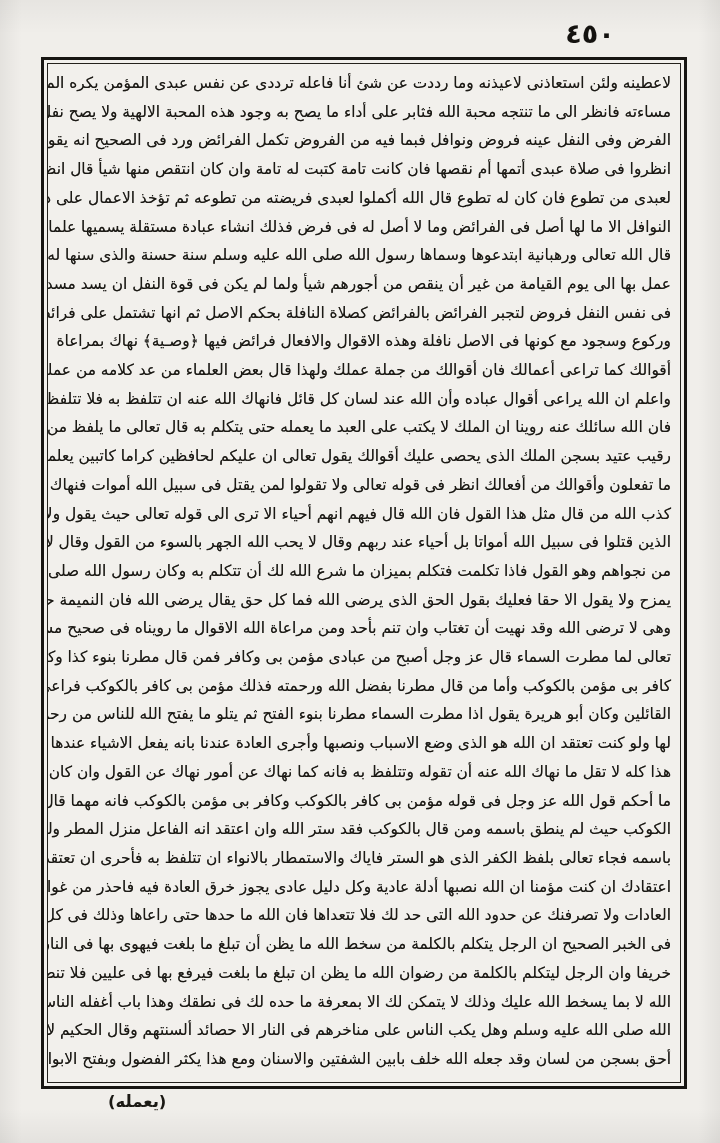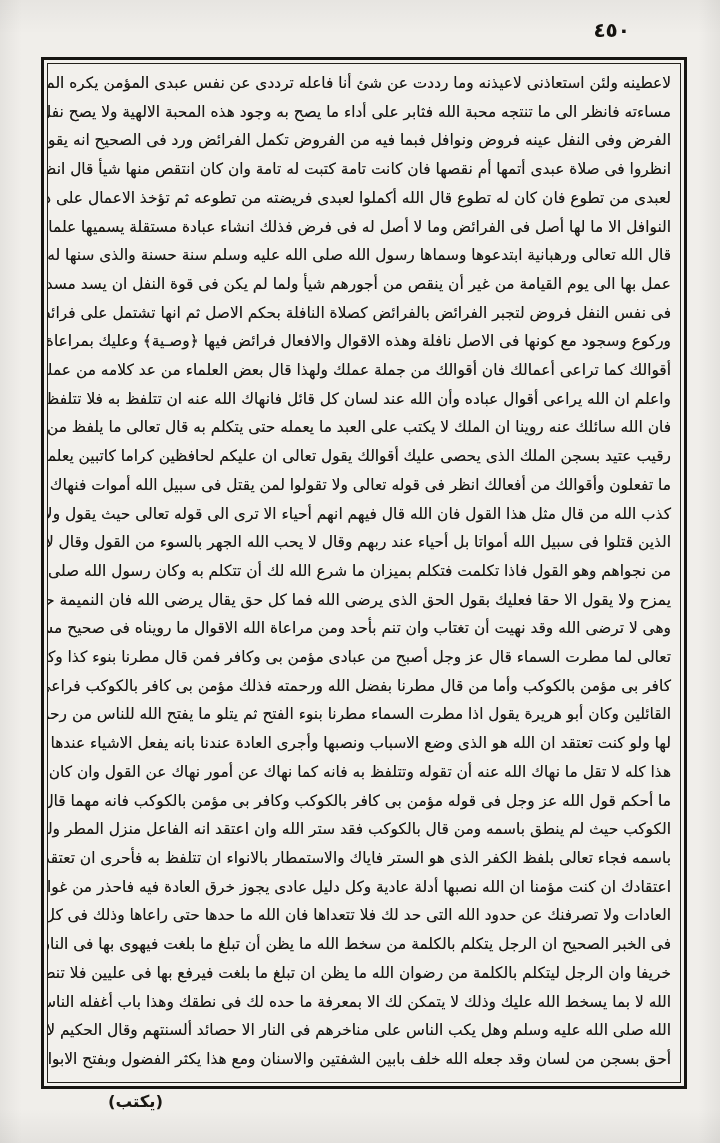--- a/index.html
+++ b/index.html
@@ -22,22 +22,22 @@
     background:
       linear-gradient(90deg, rgba(0,0,0,0.05) 0, rgba(0,0,0,0) 3%, rgba(0,0,0,0) 97%, rgba(0,0,0,0.05) 100%),
       linear-gradient(180deg, rgba(0,0,0,0.04) 0, rgba(0,0,0,0) 3%, rgba(0,0,0,0) 97%, rgba(0,0,0,0.05) 100%);
     pointer-events: none;
   }
   .page-number {
     position: absolute;
     top: 18px;
     left: 550px;
     width: 80px;
-    text-align: right;
-    font-size: 20px;
+    text-align: center;
+    font-size: 27px;
     font-weight: bold;
     color: #14120f;
     letter-spacing: 2px;
   }
   .frame-outer {
     position: absolute;
     top: 57px;
     left: 41px;
     width: 646px;
     height: 1032px;
@@ -95,21 +95,21 @@
     <div class="textbody">
         <div class="line">لاعطينه ولئن استعاذنى لاعيذنه وما رددت عن شئ أنا فاعله ترددى عن نفس عبدى المؤمن يكره الموت وأنا أكره</div>
         <div class="line">مساءته فانظر الى ما تنتجه محبة الله فثابر على أداء ما يصح به وجود هذه المحبة الالهية ولا يصح نفل الا بعد تكملة</div>
         <div class="line">الفرض وفى النفل عينه فروض ونوافل فبما فيه من الفروض تكمل الفرائض ورد فى الصحيح انه يقول تعالى</div>
         <div class="line">انظروا فى صلاة عبدى أتمها أم نقصها فان كانت تامة كتبت له تامة وان كان انتقص منها شيأ قال انظروا هل</div>
         <div class="line">لعبدى من تطوع فان كان له تطوع قال الله أكملوا لعبدى فريضته من تطوعه ثم تؤخذ الاعمال على ذاكم وليست</div>
         <div class="line">النوافل الا ما لها أصل فى الفرائض وما لا أصل له فى فرض فذلك انشاء عبادة مستقلة يسميها علماء الرسوم بدعة</div>
         <div class="line">قال الله تعالى ورهبانية ابتدعوها وسماها رسول الله صلى الله عليه وسلم سنة حسنة والذى سنها له أجرها وأجر من</div>
         <div class="line">عمل بها الى يوم القيامة من غير أن ينقص من أجورهم شيأ ولما لم يكن فى قوة النفل ان يسد مسد الفرض جعل</div>
         <div class="line">فى نفس النفل فروض لتجبر الفرائض بالفرائض كصلاة النافلة بحكم الاصل ثم انها تشتمل على فرائض من ذكر</div>
-        <div class="line">وركوع وسجود مع كونها فى الاصل نافلة وهذه الاقوال والافعال فرائض فيها ﴿وصـية﴾ وعليك بمراعاة</div>
+        <div class="line">وركوع وسجود مع كونها فى الاصل نافلة وهذه الاقوال والافعال فرائض فيها ﴿وصـية﴾ نهاك بمراعاة</div>
         <div class="line">أقوالك كما تراعى أعمالك فان أقوالك من جملة عملك ولهذا قال بعض العلماء من عد كلامه من عمله قل كلامه</div>
         <div class="line">واعلم ان الله يراعى أقوال عباده وأن الله عند لسان كل قائل فانهاك الله عنه ان تتلفظ به فلا تتلفظ به وان لم تعتقده</div>
         <div class="line">فان الله سائلك عنه روينا ان الملك لا يكتب على العبد ما يعمله حتى يتكلم به قال تعالى ما يلفظ من قول الا لديه</div>
         <div class="line">رقيب عتيد بسجن الملك الذى يحصى عليك أقوالك يقول تعالى ان عليكم لحافظين كراما كاتبين يعلمون</div>
         <div class="line">ما تفعلون وأقوالك من أفعالك انظر فى قوله تعالى ولا تقولوا لمن يقتل فى سبيل الله أموات فنهاك عن القول فانه</div>
         <div class="line">كذب الله من قال مثل هذا القول فان الله قال فيهم انهم أحياء الا ترى الى قوله تعالى حيث يقول ولا تحسبن</div>
         <div class="line">الذين قتلوا فى سبيل الله أمواتا بل أحياء عند ربهم وقال لا يحب الله الجهر بالسوء من القول وقال لا خير فى كثير</div>
         <div class="line">من نجواهم وهو القول فاذا تكلمت فتكلم بميزان ما شرع الله لك أن تتكلم به وكان رسول الله صلى الله عليه وسلم</div>
         <div class="line">يمزح ولا يقول الا حقا فعليك بقول الحق الذى يرضى الله فما كل حق يقال يرضى الله فان النميمة حق والغيبة حق</div>
         <div class="line">وهى لا ترضى الله وقد نهيت أن تغتاب وان تنم بأحد ومن مراعاة الله الاقوال ما رويناه فى صحيح مسلم عن الله</div>
@@ -125,13 +125,13 @@
         <div class="line">العادات ولا تصرفنك عن حدود الله التى حد لك فلا تتعداها فان الله ما حدها حتى راعاها وذلك فى كل شئ ورد</div>
         <div class="line">فى الخبر الصحيح ان الرجل يتكلم بالكلمة من سخط الله ما يظن أن تبلغ ما بلغت فيهوى بها فى النار سبعين</div>
         <div class="line">خريفا وان الرجل ليتكلم بالكلمة من رضوان الله ما يظن ان تبلغ ما بلغت فيرفع بها فى عليين فلا تنطق الا بما يرضى</div>
         <div class="line">الله لا بما يسخط الله عليك وذلك لا يتمكن لك الا بمعرفة ما حده لك فى نطقك وهذا باب أغفله الناس قال رسول</div>
         <div class="line">الله صلى الله عليه وسلم وهل يكب الناس على مناخرهم فى النار الا حصائد ألسنتهم وقال الحكيم لا شئ</div>
         <div class="line">أحق بسجن من لسان وقد جعله الله خلف بابين الشفتين والاسنان ومع هذا يكثر الفضول وبفتح الابواب</div>
       </div>
   </div>
 </div>
 
-<div class="catchword">(يكتب)</div>
+<div class="catchword">(يعمله)</div>
 
 </body></html>

